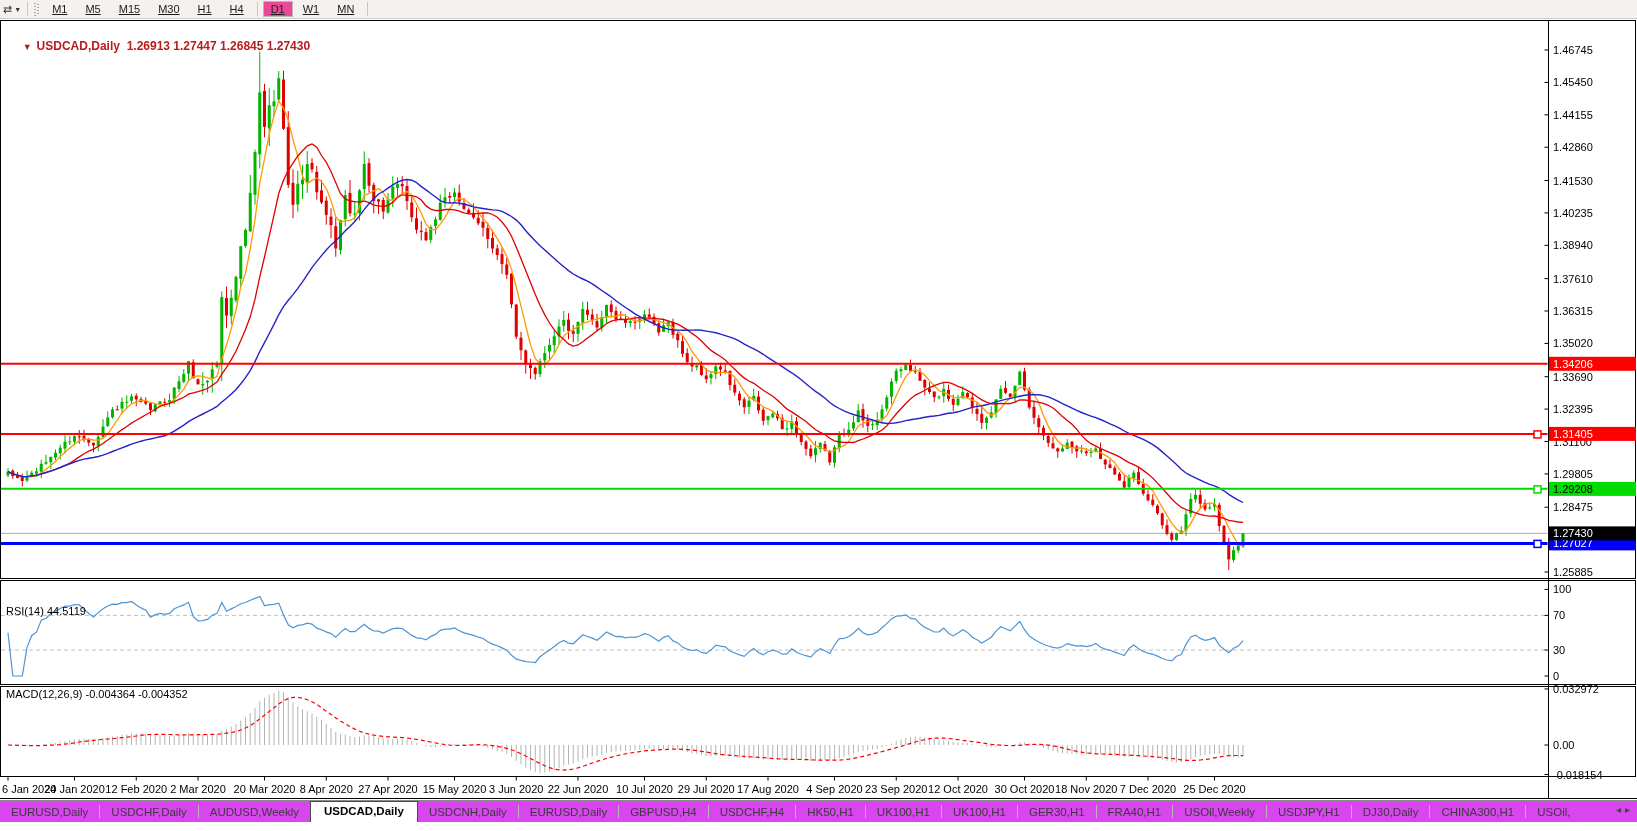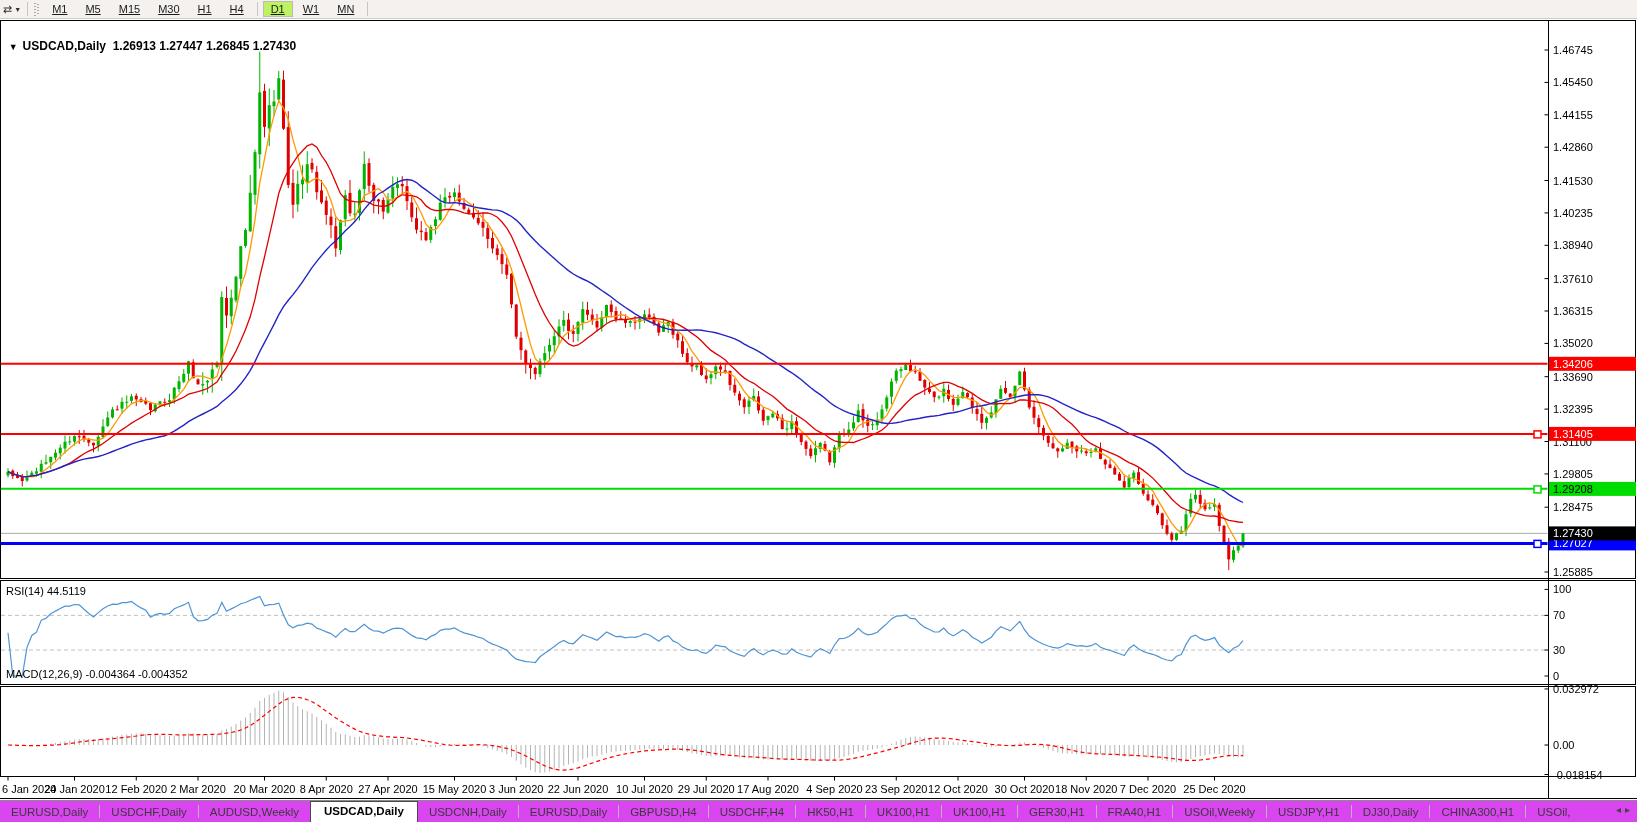--- a/index.html
+++ b/index.html
@@ -2,26 +2,26 @@
 <html><head>
 <meta charset="utf-8">
 <style>
   html,body{margin:0;padding:0;background:#ffffff;}
   body{width:1637px;height:831px;overflow:hidden;font-family:"Liberation Sans",sans-serif;position:relative;}
   
   #toolbar{position:absolute;left:0;top:0;width:1637px;height:18px;background:#f4f1ee;border-bottom:1px solid #cfccc7;display:flex;align-items:center;font-size:11px;color:#1c1c1c;}
   .tb-sep{width:1px;height:14px;background:#c9c6c1;margin:0 4px;}
   .tb-grip{width:5px;height:13px;margin:0 4px 0 2px;background:repeating-linear-gradient(to bottom,#aaa 0 1px,transparent 1px 3px),repeating-linear-gradient(to bottom,#aaa 0 1px,transparent 1px 3px);background-size:2px 100%,2px 100%;background-position:0 0,3px 1px;background-repeat:no-repeat;}
   .tf-btn{padding:1px 7px;margin:0 1px;border:1px solid transparent;cursor:default;white-space:nowrap;text-decoration:underline;}
-  .tf-btn.active{background:#bef264;border:1px solid #bdb9b3;}
+  .tf-btn.active{background:#ec4899;border:1px solid #bdb9b3;}
   .tool-icon{font-size:11px;margin:0 2px 0 3px;color:#333;}
   .tool-caret{font-size:7px;color:#333;margin-right:2px;}
   
-  .panel-label{position:absolute;font-size:11px;color:#000;white-space:pre;}
-  #chart-title{position:absolute;left:2px;top:25px;font-size:12px;font-weight:700;color:#000000;white-space:pre;}
+  .panel-label{position:absolute;font-size:11px;color:#000;white-space:pre;margin-top:20px;}
+  #chart-title{position:absolute;left:16px;top:25px;font-size:12px;font-weight:700;color:#b91c1c;white-space:pre;}
   #chart-title .caret{font-size:9px;margin-right:5px;}
   
   #tabbar{position:absolute;left:0;top:800px;width:1637px;height:22px;background:#d946ef;border-top:1px solid #8a8a8a;display:flex;align-items:flex-end;font-size:11.5px;color:#3a3a3a;overflow:hidden;padding-right:30px;box-sizing:border-box;}
   .tab{padding:3px 11px 4px 11px;white-space:nowrap;cursor:default;}
   .tab.active{background:#ffffff;border:1px solid #4a4a4a;border-bottom:none;font-weight:700;color:#000;padding:3px 13px 5px 13px;margin-top:-1px;}
   .tab-sep{width:1px;height:13px;background:#b9b6b1;margin:0 0 4px 0;flex:none;}
   #tab-arrows{position:absolute;right:3px;top:804px;font-size:10px;color:#444;letter-spacing:4px;}
   #tab-arrows span{cursor:default;}
 </style>
 </head>

